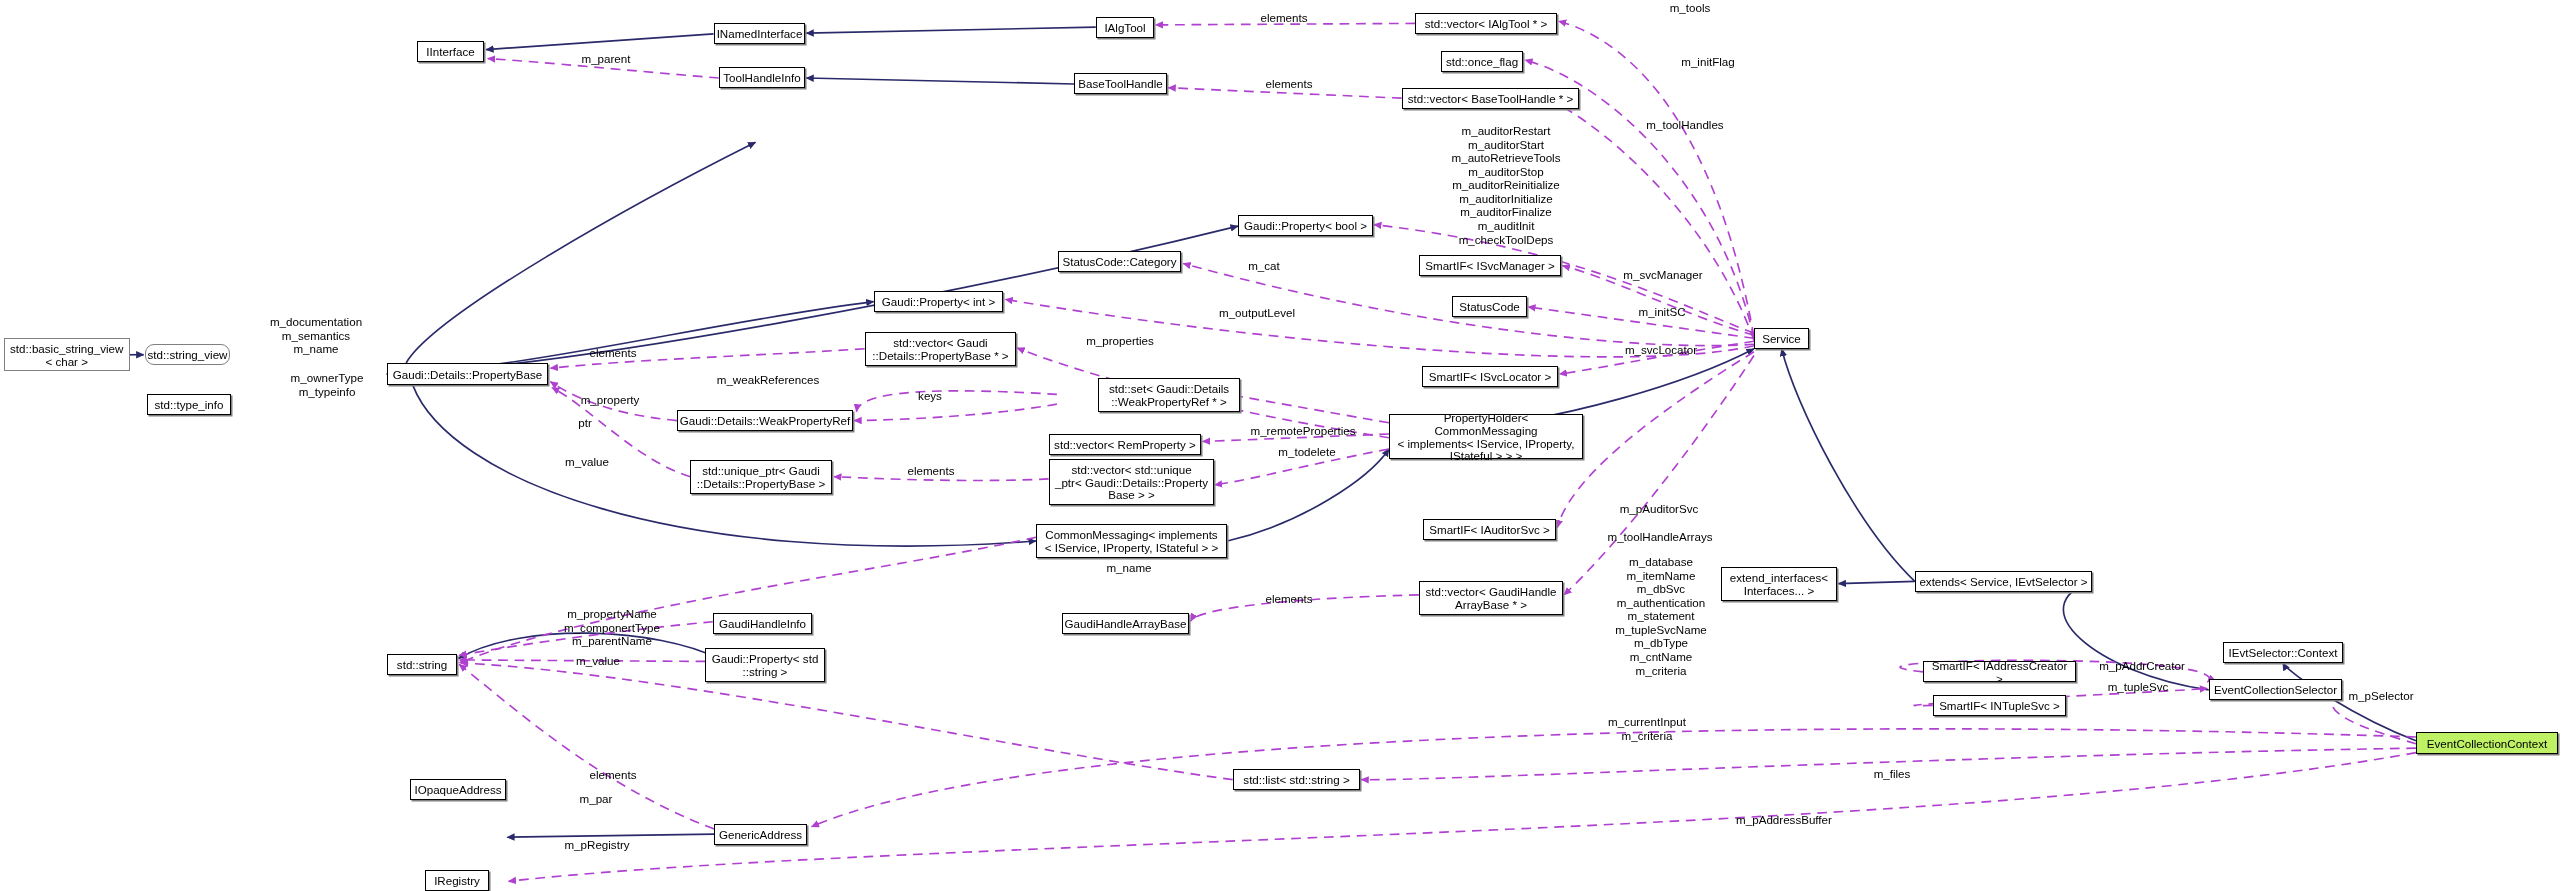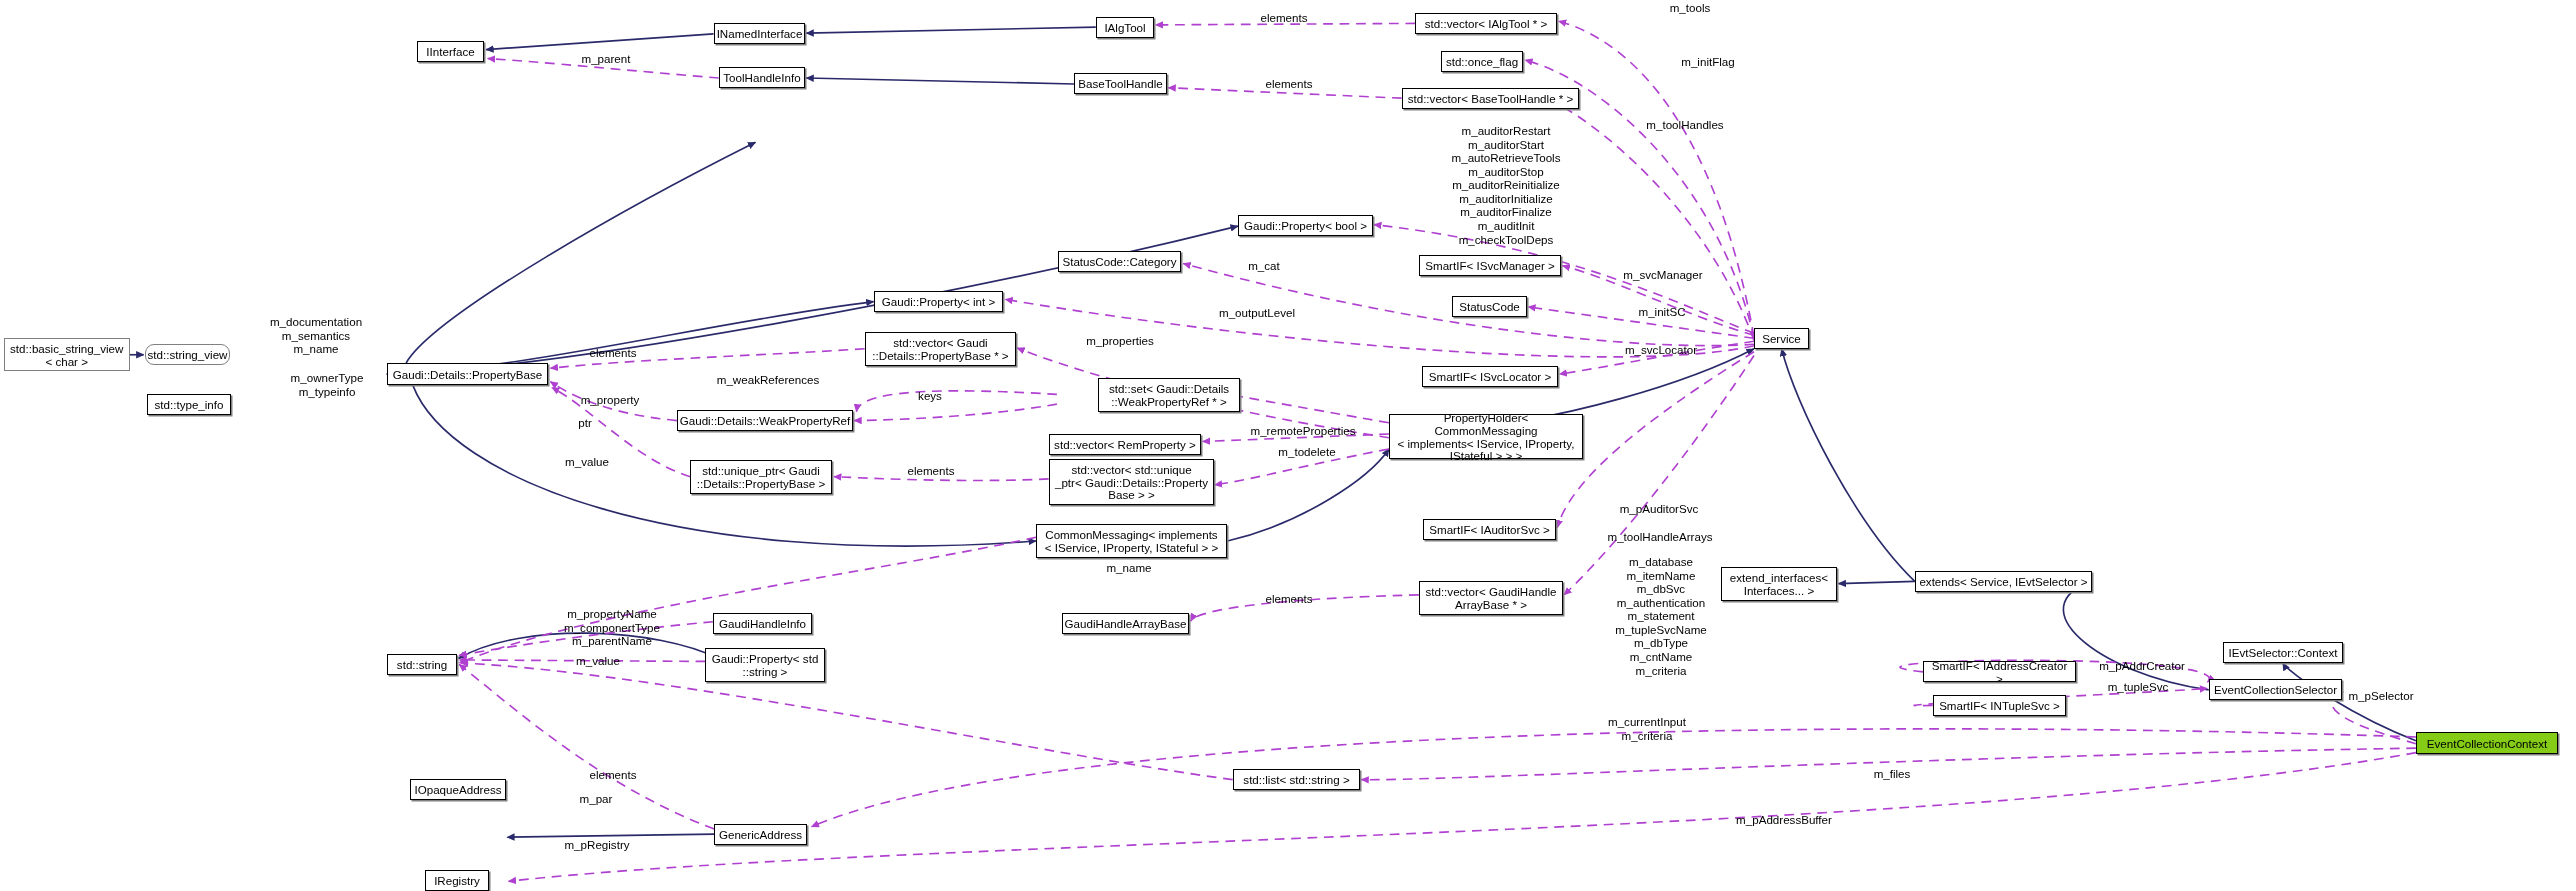--- a/index.html
+++ b/index.html
@@ -25,21 +25,21 @@
     justify-content:center;
     text-align:center;
     color:#000000;
     font-size:11.6px;
     line-height:1.12;
     white-space:pre-line;
     padding:0.7px 3px;
     z-index:5;
   }
   .node.shadow{ box-shadow:1.5px 1.5px 0px #808080; }
-  .node.greyfill{ background:#84cc16; box-shadow:1.5px 1.5px 0px #808080; }
+  .node.greyfill{ background:#bef264; box-shadow:1.5px 1.5px 0px #808080; }
   .node.greyborder{ border:0.7px solid #808080; background:#ffffff; }
   .elabel{
     position:absolute;
     color:#000000;
     font-size:11.6px;
     line-height:1.17;
     text-align:center;
     white-space:pre-line;
     z-index:6;
     transform:translate(-50%,-50%);

